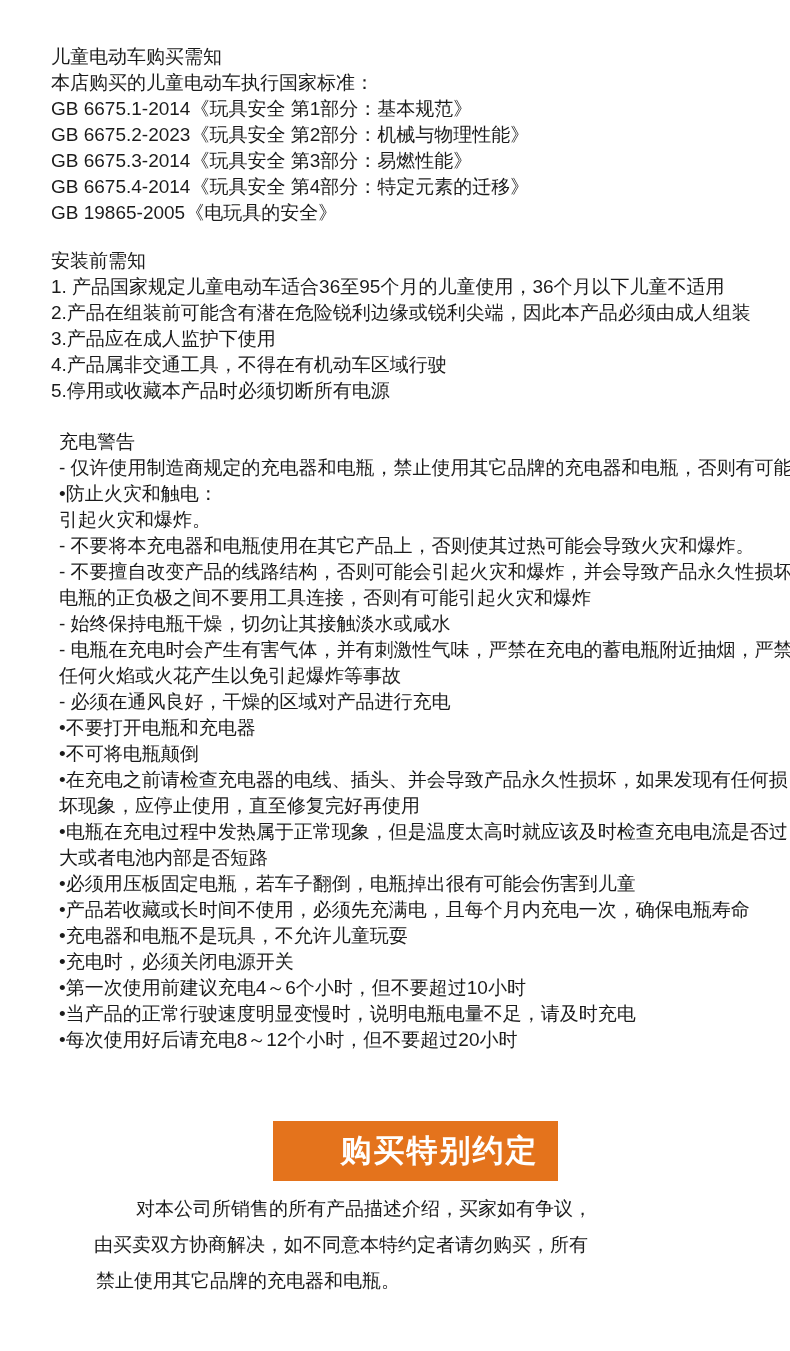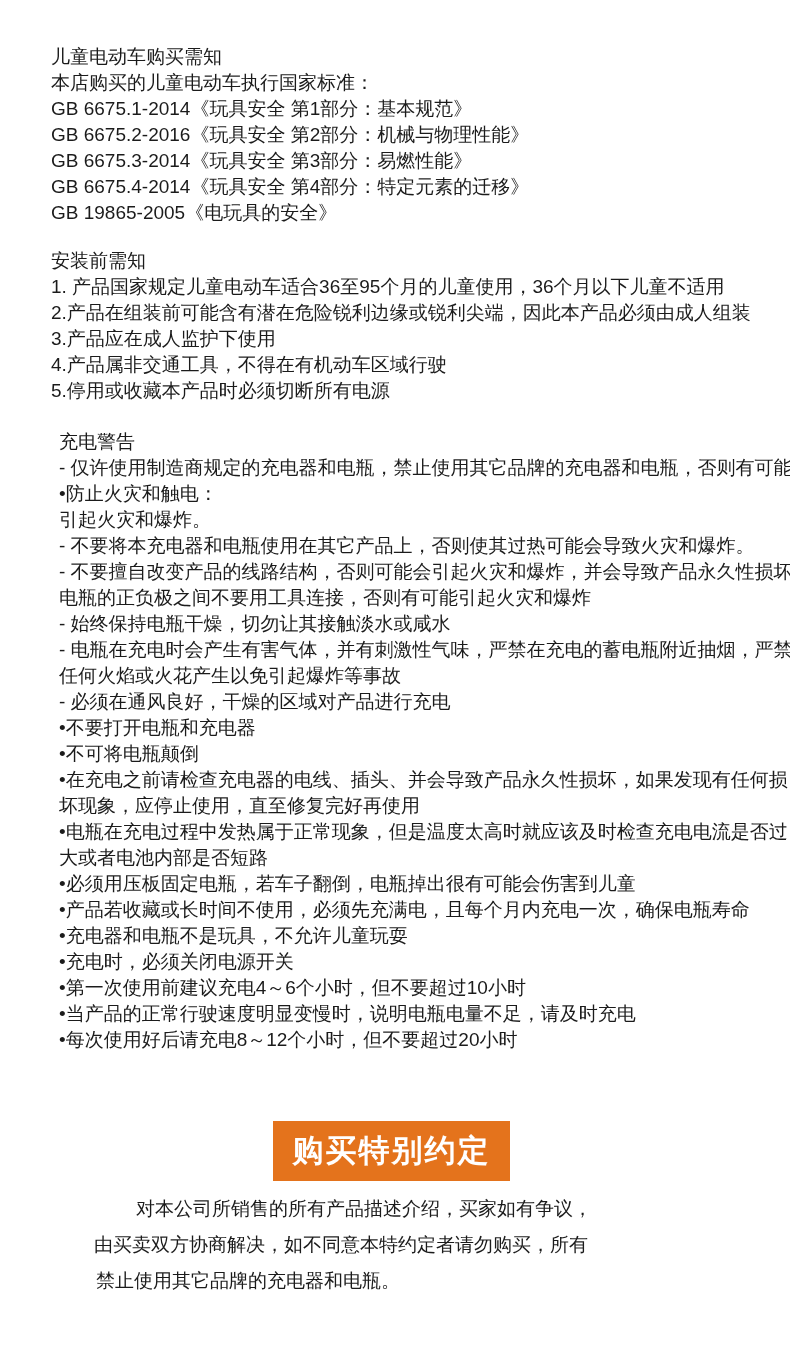--- a/index.html
+++ b/index.html
@@ -34,20 +34,21 @@
   .banner {
     position: absolute;
     left: 273px;
     top: 1121px;
     width: 237px;
     height: 60px;
     background: #e4731c;
     display: flex;
     align-items: center;
     justify-content: center;
+    padding-left: 48px;
   }
   .banner-text {
     color: #ffffff;
     font-size: 31px;
     font-weight: bold;
     letter-spacing: 2px;
     white-space: nowrap;
   }
   .agreement-block {
     position: absolute;
@@ -66,21 +67,21 @@
 </style>
 </head>
 <body style="background: rgb(255, 255, 255); color: rgb(27, 27, 27);">
 
 <div class="notice-block">
 
   <div class="section standards">
     <div class="tline">儿童电动车购买需知</div>
     <div class="tline">本店购买的儿童电动车执行国家标准：</div>
     <div class="tline">GB 6675.1-2014《玩具安全 第1部分：基本规范》</div>
-    <div class="tline">GB 6675.2-2016《玩具安全 第2部分：机械与物理性能》</div>
+    <div class="tline">GB 6675.2-2023《玩具安全 第2部分：机械与物理性能》</div>
     <div class="tline">GB 6675.3-2014《玩具安全 第3部分：易燃性能》</div>
     <div class="tline">GB 6675.4-2014《玩具安全 第4部分：特定元素的迁移》</div>
     <div class="tline">GB 19865-2005《电玩具的安全》</div>
   </div>
 
   <div class="section install">
     <div class="tline">安装前需知</div>
     <div class="tline">1. 产品国家规定儿童电动车适合36至95个月的儿童使用，36个月以下儿童不适用</div>
     <div class="tline">2.产品在组装前可能含有潜在危险锐利边缘或锐利尖端，因此本产品必须由成人组装</div>
     <div class="tline">3.产品应在成人监护下使用</div>

